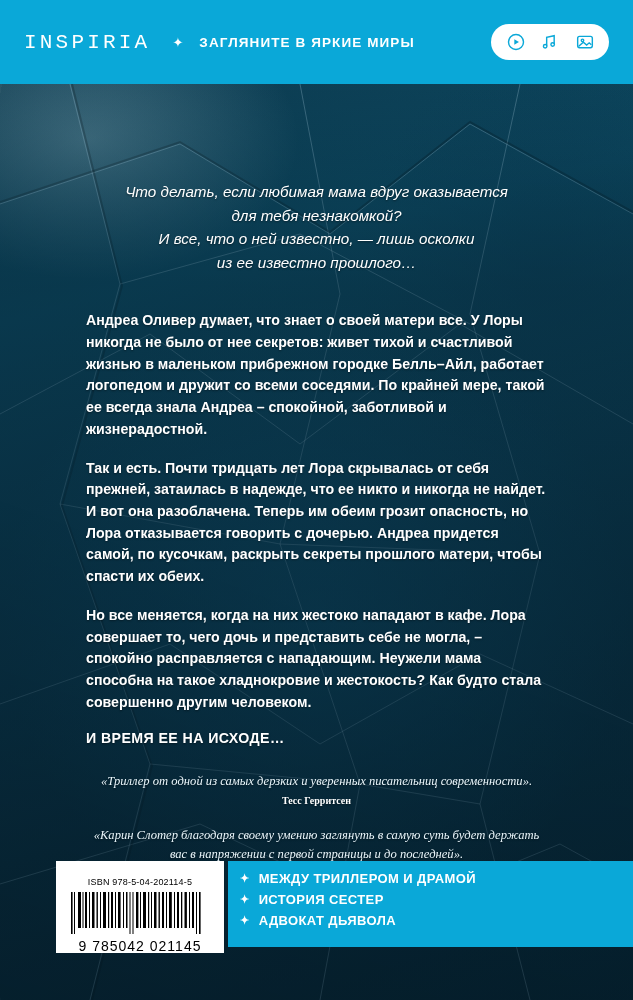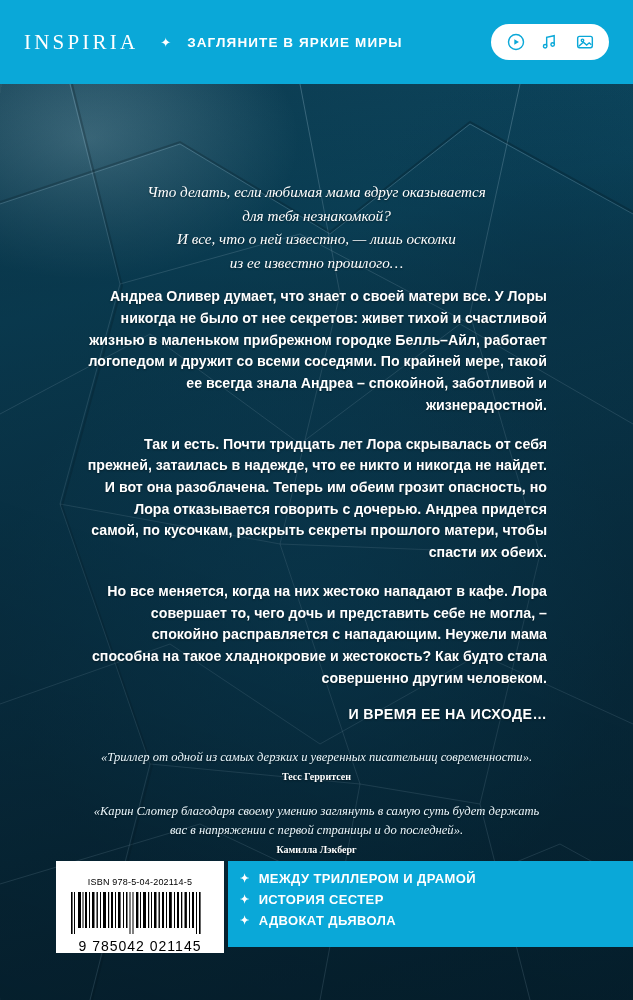--- a/index.html
+++ b/index.html
@@ -27,21 +27,21 @@
     width: 633px;
     height: 84px;
     background: #0aa8d8;
     display: flex;
     align-items: center;
     box-sizing: border-box;
     padding: 0 24px;
     z-index: 20;
   }
   .brand {
-    font-family: Liberation Serif, serif;
+    font-family: Liberation Mono, monospace;
     font-size: 21px;
     letter-spacing: 3.2px;
     color: #ffffff;
     font-weight: 400;
   }
   .brand-star {
     color: #ffffff;
     font-size: 13px;
     margin: 0 16px 0 22px;
     line-height: 1;
@@ -104,29 +104,29 @@
     left: 0; top: 84px;
     width: 633px;
     z-index: 10;
     box-sizing: border-box;
     padding: 0 86px;
     color: #ffffff;
   }
   .tagline {
     margin-top: 96px;
     text-align: center;
-    font-family: Liberation Serif, serif;
+    font-family: Liberation Sans, sans-serif;
     font-style: italic;
     font-size: 15.2px;
     line-height: 1.55;
     color: #ffffff;
     text-shadow: 0 1px 2px rgba(0,0,0,.45);
   }
   .tagline div { white-space: nowrap; }
-  .body-blocks { margin-top: 12px; text-align: right; }
+  .body-blocks { margin-top: 36px; }
   .para {
     font-size: 14.2px;
     line-height: 1.53;
     font-weight: 700;
     color: #ffffff;
     margin: 0 0 17px 0;
     text-shadow: 0 1px 2px rgba(0,0,0,.4);
   }
   .closing {
     font-size: 14.2px;

